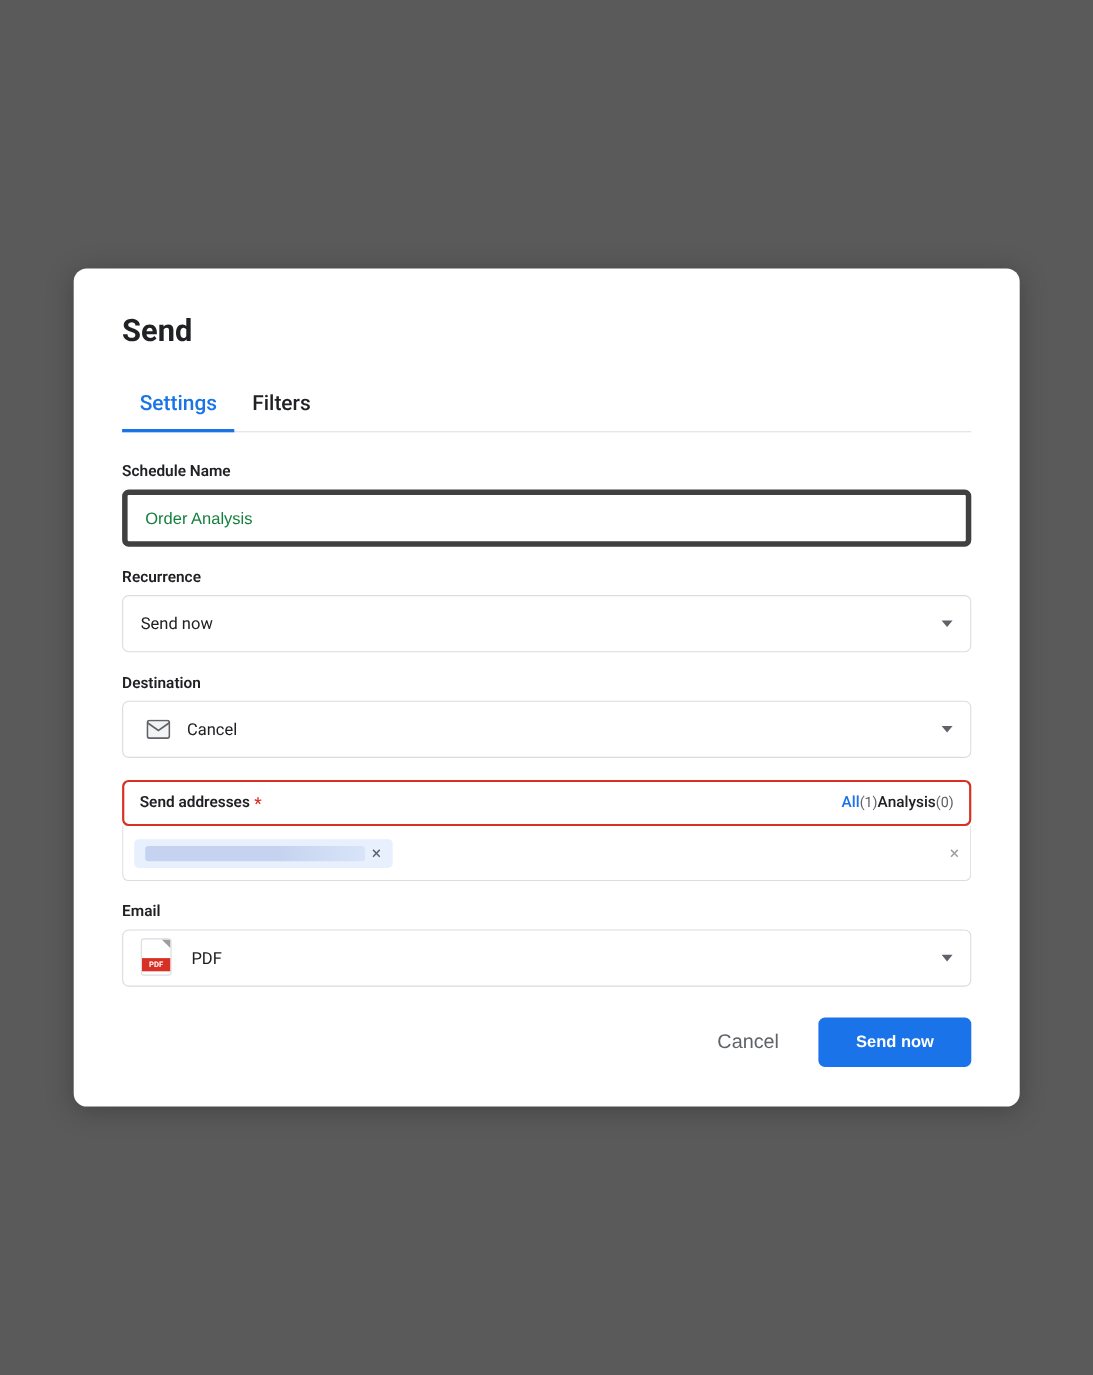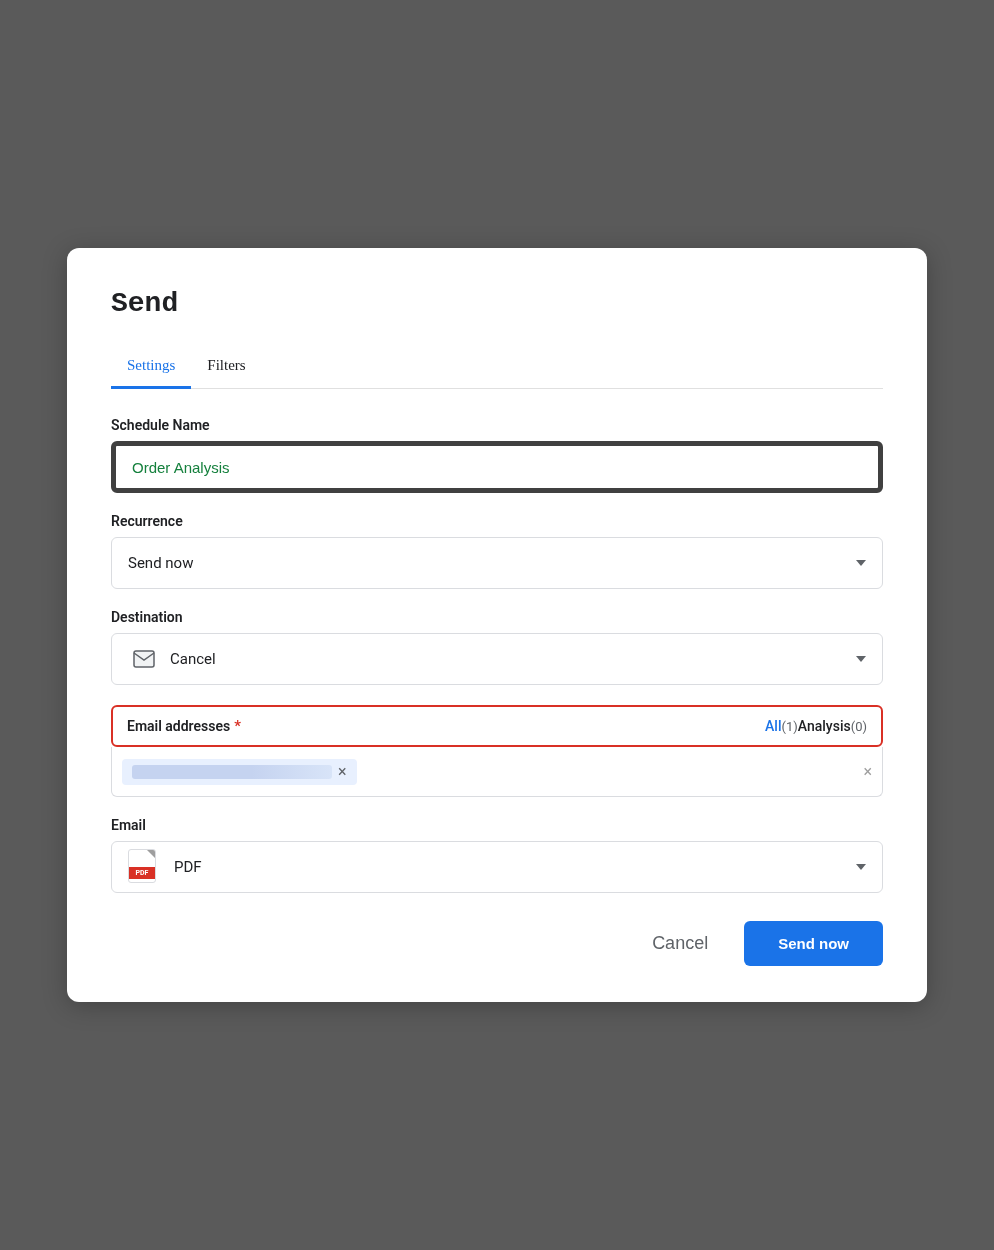--- a/index.html
+++ b/index.html
@@ -16,36 +16,34 @@
       border-radius: 12px;
       width: 860px;
       padding: 40px 44px 36px 44px;
       box-shadow: 0 4px 24px rgba(0,0,0,0.25);
     }
     .dialog-title {
       font-size: 28px;
       font-weight: 700;
       color: #202124;
       margin-bottom: 28px;
-      font-family: Liberation Mono, monospace;
     }
     .tabs {
       display: flex;
       border-bottom: 1px solid #e0e0e0;
       margin-bottom: 28px;
     }
     .tab {
       padding: 10px 16px 12px 16px;
-      font-size: 15px;
+      font-size: 19px;
       font-weight: 500;
       color: #5f6368;
       cursor: pointer;
       border-bottom: 3px solid transparent;
       margin-bottom: -1px;
-      font-family: Liberation Serif, serif;
     }
     .tab.active {
       color: #1a73e8;
       border-bottom: 3px solid #1a73e8;
     }
     .tab:not(.active) {
       color: #202124;
     }
     .form-group {
       margin-bottom: 20px;
@@ -250,21 +248,21 @@
         </div>
         <span>Cancel</span>
       </div>
       <span class="chevron-down"></span>
     </div>
   </div>
 
   <div class="form-group" style="margin-bottom:0;">
     <div class="email-addresses-header">
       <div class="email-addresses-label">
-        <span>Email addresses</span>
+        <span>Send addresses</span>
         <span class="required-star">*</span>
       </div>
       <div class="email-filter-group">
         <span class="filter-all">All</span>
         <span class="filter-count">(1)</span>
         <span class="filter-external">Analysis</span>
         <span class="filter-count">(0)</span>
       </div>
     </div>
     <div class="email-tags-row">

